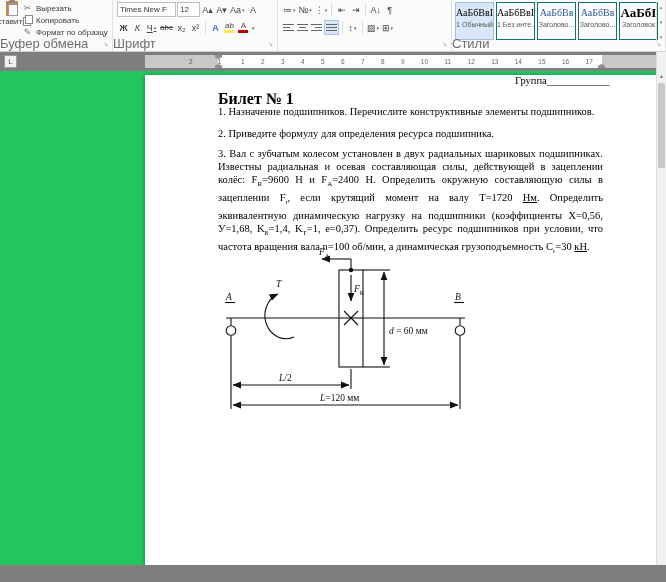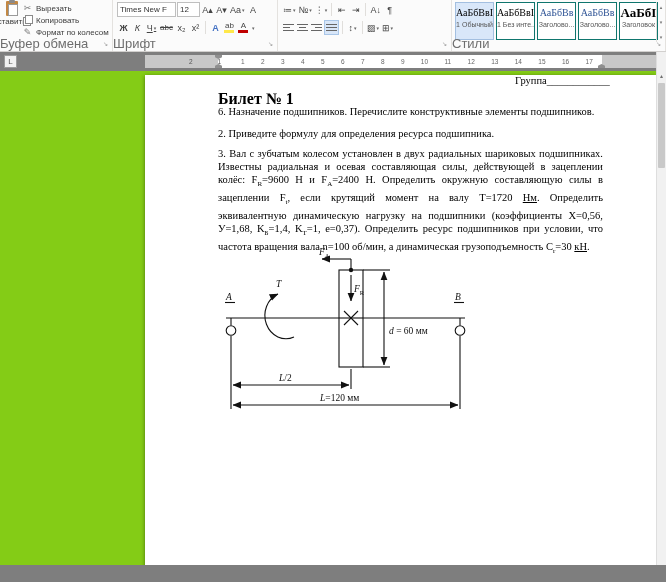--- a/index.html
+++ b/index.html
@@ -59,21 +59,21 @@
 .ruler-band{position:absolute;left:145px;width:511px;top:3px;height:13px;background:#c8c8c8}
 .ruler-white{position:absolute;left:73px;width:384px;top:0;height:13px;background:#fff}
 .rm-left{position:absolute;left:44px;width:32px;top:0;height:13px;display:flex;justify-content:space-between;align-items:center;font-size:6.5px;color:#555}
 .rm{position:absolute;left:96px;width:352px;top:0;height:13px;display:flex;justify-content:space-between;align-items:center;font-size:6.5px;color:#666}
 .ind{position:absolute;width:7px;height:4px;background:#8f8f8f}
 .ind-t{clip-path:polygon(0 0,100% 0,100% 55%,50% 100%,0 55%)}
 .ind-b{clip-path:polygon(50% 0,100% 45%,100% 100%,0 100%,0 45%)}
 .ruler-toggle{position:absolute;right:0;top:0;width:10px;height:19px;background:#f1f1f1;border-left:1px solid #dedede}
 
 
-.doc-area{position:absolute;top:71px;bottom:17px;left:0;right:0;background:#84cc16;overflow:hidden}
+.doc-area{position:absolute;top:71px;bottom:17px;left:0;right:0;background:#22c55e;overflow:hidden}
 .page{position:absolute;left:145px;top:4px;width:511px;height:600px;background:#fff;box-shadow:0 1px 4px rgba(0,0,0,.45);font-family:"Liberation Serif",serif;color:#000}
 .gline{position:absolute;top:0;left:370px;font-size:10.5px}
 .title{position:absolute;left:73px;top:15px;font-size:16px;font-weight:bold}
 .q{position:absolute;left:73px;width:385px;font-size:10.5px;line-height:13px;text-align:justify}
 .q1{top:30px}.q2{top:52px}.q3{top:72px}
 .q3 sub{font-size:7px}
 .q3 u{text-decoration:underline}
 .diagram{position:absolute;left:78px;top:170px;width:252px;height:176px}
 .ln line,.ln path{stroke:#111;stroke-width:1.1;fill:none}
 .ln rect{stroke:#111;stroke-width:1.1;fill:#fff}
@@ -108,21 +108,21 @@
         <div class="sbtn">
           <span class="ic">✂</span>
           <span>Вырезать</span>
         </div>
         <div class="sbtn">
           <span class="ic ic-copy"></span>
           <span>Копировать</span>
         </div>
         <div class="sbtn">
           <span class="ic">✎</span>
-          <span>Формат по колесом</span>
+          <span>Формат по образцу</span>
         </div>
       </div>
       <div class="grp-label">Буфер обмена</div>
       <div class="dlg">↘</div>
     </div>
 
     <div class="grp fontg">
       <div class="frow r1">
         <div class="combo name">
           <span>Times New F</span>
@@ -324,21 +324,21 @@
       <div class="ind ind-b" style="left:70px;bottom:0"></div>
       <div class="ind ind-b" style="left:453px;bottom:0"></div>
     </div>
     <div class="ruler-toggle"></div>
   </div>
 
   <div class="doc-area">
     <div class="page">
       <div class="gline">Группа____________</div>
       <div class="title">Билет № 1</div>
-      <div class="q q1">6. Назначение подшипников. Перечислите конструктивные элементы подшипников.</div>
+      <div class="q q1">1. Назначение подшипников. Перечислите конструктивные элементы подшипников.</div>
       <div class="q q2">2. Приведите формулу для определения ресурса подшипника.</div>
       <div class="q q3"><span>3. Вал с зубчатым колесом установлен в двух радиальных шариковых подшипниках. Известны радиальная и осевая составляющая силы, действующей в зацеплении колёс: F</span><sub>R</sub><span>=9600 Н и F</span><sub>A</sub><span>=2400 Н. Определить окружную составляющую силы в зацеплении F</span><sub>t</sub><span>, если крутящий момент на валу T=1720 </span><u>Нм</u><span>. Определить эквивалентную динамическую нагрузку на подшипники (коэффициенты Х=0,56, У=1,68, K</span><sub>Б</sub><span>=1,4, K</span><sub>Т</sub><span>=1, e=0,37). Определить ресурс подшипников при условии, что частота вращения вала n=100 об/мин, а динамическая грузоподъемность C</span><sub>r</sub><span>=30 </span><u>кН</u><span>.</span></div>
 
       <div class="diagram">
         <svg viewBox="0 0 252 176" width="252" height="176">
           <defs>
             <marker id="arr" viewBox="0 0 10 10" refX="9.5" refY="5" markerWidth="8" markerHeight="8" orient="auto-start-reverse">
               <path d="M0,1 L10,5 L0,9 z" fill="#111" stroke="none"></path>
             </marker>
           </defs>

